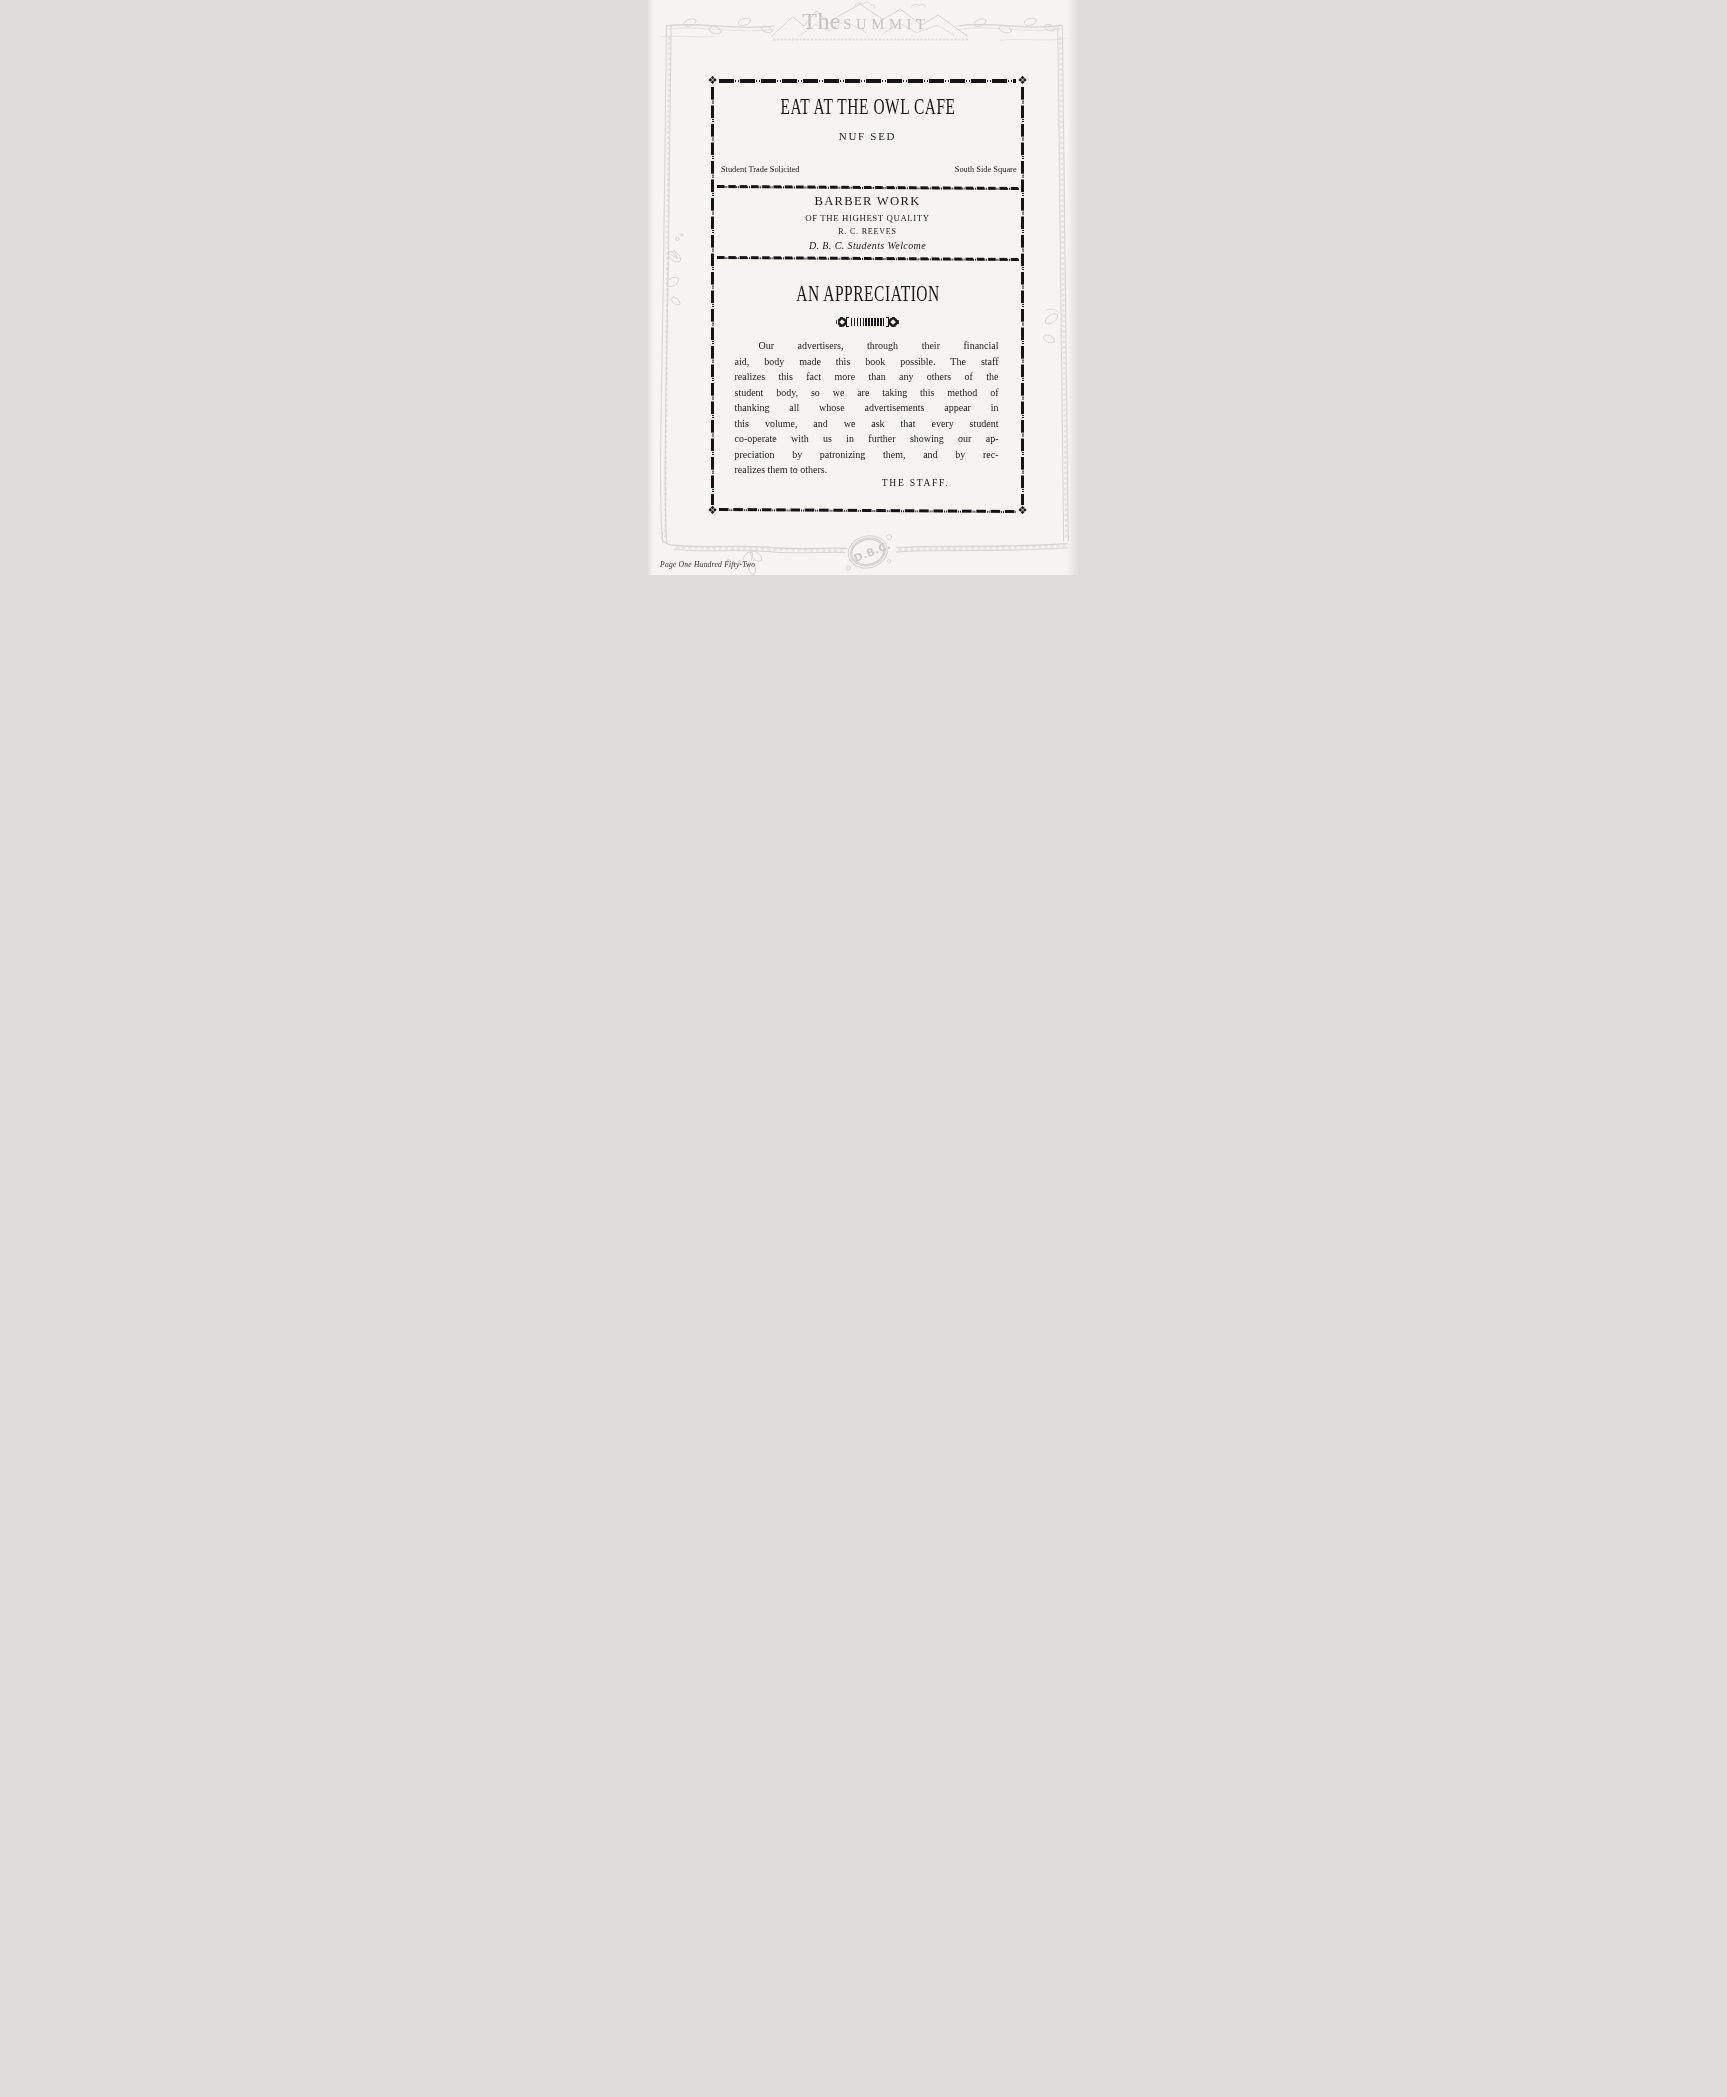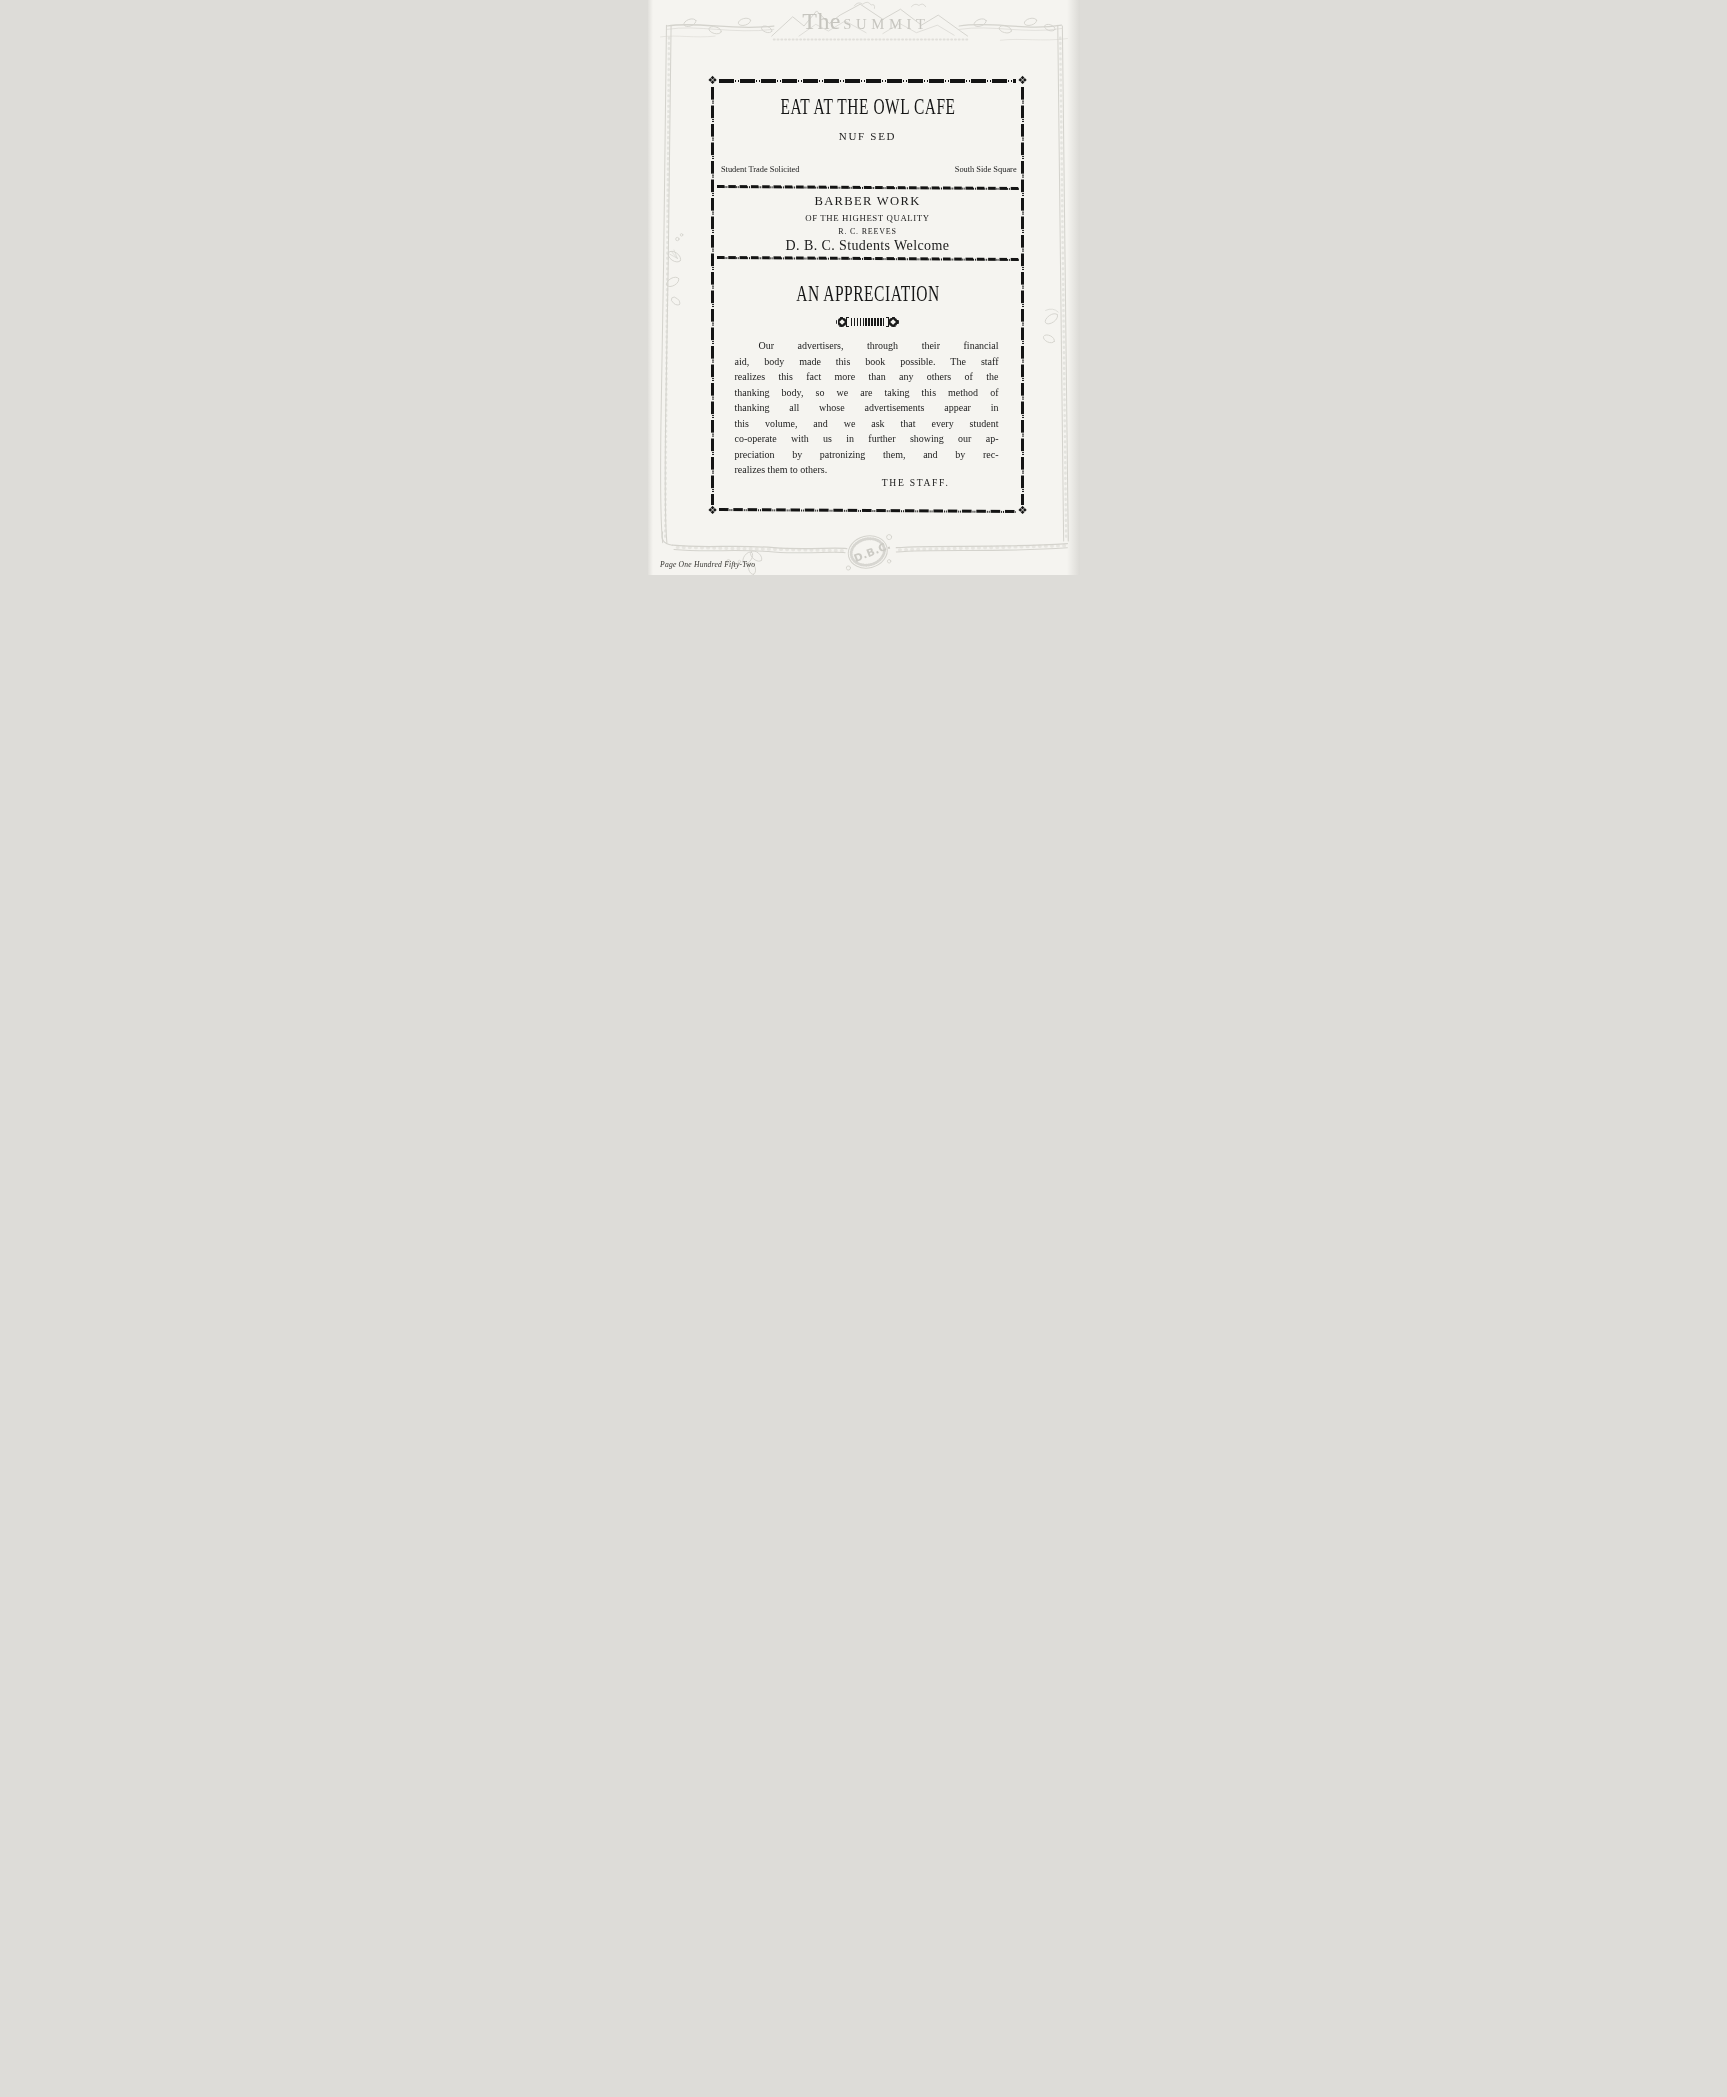--- a/index.html
+++ b/index.html
@@ -74,21 +74,21 @@
 
   .big-title{font-size:22.7px;line-height:26px;letter-spacing:0.8px;transform:scaleX(.68);transform-origin:center;color:#161616;}
   .eat{top:12.6px;}
   .appre{top:198px;font-size:23.5px;line-height:28px;transform:scaleX(.66);}
   .nuf{top:48px;font-size:11px;line-height:15px;letter-spacing:1.7px;color:#1d1d1d;}
   .notes-row{position:absolute;top:83px;left:8.4px;right:5.9px;display:flex;
     justify-content:space-between;font-size:8.4px;line-height:11.7px;color:#222;}
   .barber{top:112px;font-size:12.6px;line-height:17px;letter-spacing:1.3px;}
   .quality{top:132px;font-size:8.8px;line-height:11.7px;letter-spacing:0.6px;}
   .reeves{top:145px;font-size:8px;line-height:11px;letter-spacing:0.8px;}
-  .welcome{top:159px;font-size:14px;line-height:12.6px;letter-spacing:0.4px;}
+  .welcome{top:159px;font-size:10px;line-height:12.6px;letter-spacing:0.4px;font-style:italic;}
 
   
   .ornament{position:absolute;top:236px;left:0;right:0;height:10px;
     display:flex;align-items:center;justify-content:center;}
   .rosette{width:8.4px;height:8.4px;background:#1a1a1a;position:relative;border-radius:2.5px;}
   .rosette::before{content:"";position:absolute;inset:-1.3px;border-radius:50%;
     background:radial-gradient(circle at 50% -0.8px,#1a1a1a 2.1px,rgba(0,0,0,0) 2.1px),
                radial-gradient(circle at 50% 9.2px,#1a1a1a 2.1px,rgba(0,0,0,0) 2.1px),
                radial-gradient(circle at -0.8px 50%,#1a1a1a 2.1px,rgba(0,0,0,0) 2.1px),
                radial-gradient(circle at 9.2px 50%,#1a1a1a 2.1px,rgba(0,0,0,0) 2.1px);}
@@ -224,21 +224,21 @@
       <span class="rosette"></span>
       <span class="bracket lb"></span>
       <span class="bars"></span>
       <span class="bracket rb"></span>
       <span class="rosette"></span>
     </div>
     <div class="para">
       <div class="pline first">Our advertisers, through their financial</div>
       <div class="pline">aid, body made this book possible.  The staff</div>
       <div class="pline">realizes this fact more than any others of the</div>
-      <div class="pline">thanking body, so we are taking this method of</div>
+      <div class="pline">student body, so we are taking this method of</div>
       <div class="pline">thanking all whose advertisements appear in</div>
       <div class="pline">this volume, and we ask that every student</div>
       <div class="pline">co-operate with us in further showing our ap-</div>
       <div class="pline">preciation by patronizing them, and by rec-</div>
       <div class="pline last">realizes them to others.</div>
     </div>
     <div class="staff">THE STAFF.</div>
   </div>
 
   <div class="footer">Page One Hundred Fifty-Two</div>

